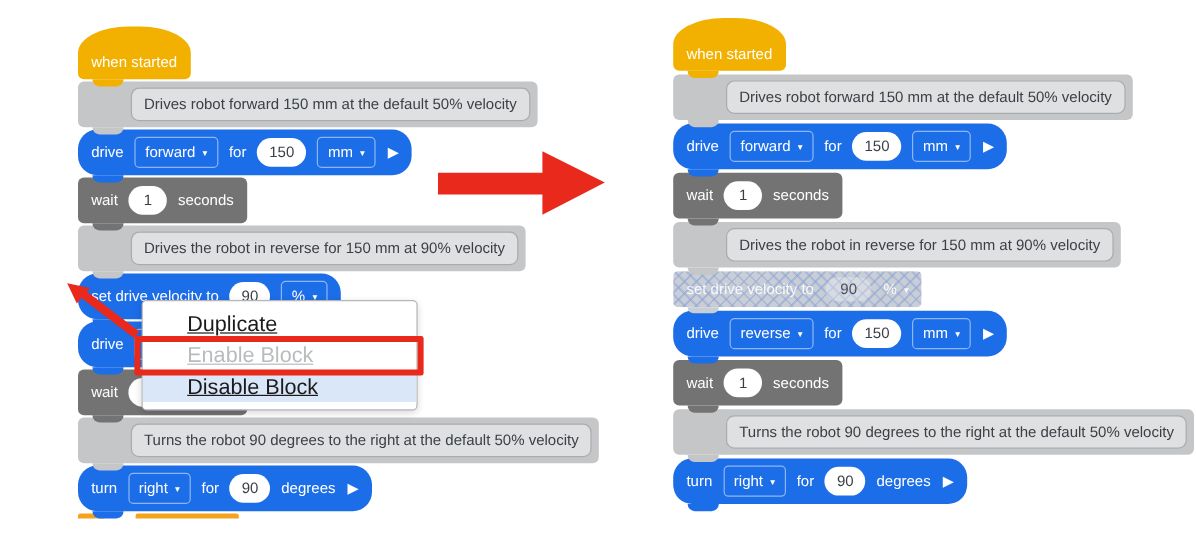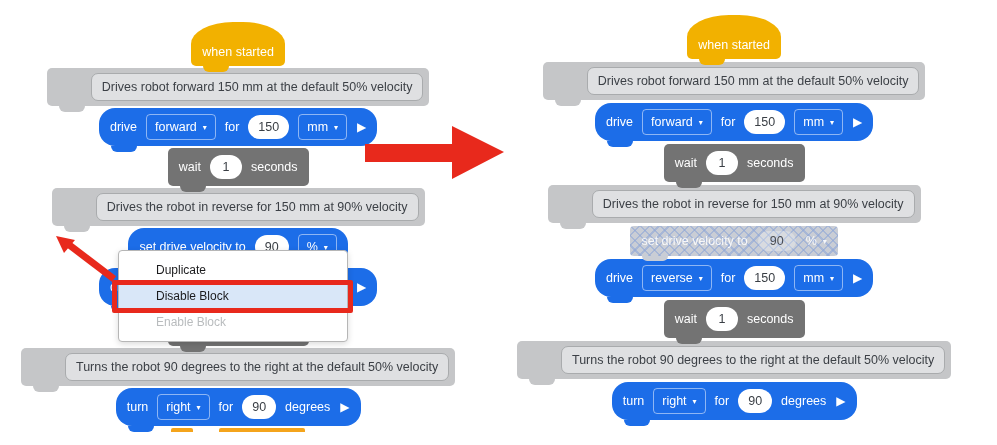--- a/index.html
+++ b/index.html
@@ -1,21 +1,21 @@
 <!DOCTYPE html>
 <html><head>
 <meta charset="utf-8">
 <style>
   html,body{margin:0;padding:0;}
   body{
     width:997px;height:445px;background:#ffffff;overflow:hidden;position:relative;
     font-family:"Liberation Sans", sans-serif;
     -webkit-font-smoothing:antialiased;
   }
-  .panel{position:absolute;display:flex;flex-direction:column;align-items:center;}
+  .panel{position:absolute;display:flex;flex-direction:column;align-items:flex-start;margin-left:44px;}
   .panel.left{left:21px;top:22px;gap:2px;}
   .panel.right{left:517px;top:15px;gap:3px;}
 
   
   .blk{
     position:relative;height:38px;border-radius:5px;
     display:flex;align-items:center;gap:9px;padding:0 11px;
     color:#fff;font-size:12.5px;white-space:nowrap;box-sizing:border-box;
   }
   .blue{background:#1c6de8;border-radius:16px;}
@@ -77,21 +77,21 @@
   .sliver .s2{width:86px;}
 
   
   .context-menu{
     position:absolute;left:118px;top:250px;width:230px;box-sizing:border-box;
     background:#ffffff;border:1px solid #b6b6b6;border-radius:4px;
     padding:6px 0;z-index:30;box-shadow:0 2px 6px rgba(0,0,0,.15);
   }
   .menu-item{
     height:26px;line-height:26px;padding-left:37px;
-    font-size:12px;color:#1b1b1d;white-space:nowrap;
+    font-size:18px;color:#1b1b1d;white-space:nowrap;text-decoration:underline;
   }
   .menu-item.sel{background:#d9e7f8;}
   .menu-item.dis{color:#b9bcbe;}
   .red-frame{
     position:absolute;left:-7px;width:calc(100% + 13px);top:29px;height:33px;
     border:5px solid #e8291c;border-radius:2px;box-sizing:border-box;z-index:3;
     pointer-events:none;
   }
 
   .annot{position:absolute;left:0;top:0;z-index:40;pointer-events:none;}
@@ -295,22 +295,22 @@
     <span>for</span>
     <span class="oval">90</span>
     <span>degrees</span>
     <span class="play">▶</span>
     <i class="tab"></i>
   </div>
 </div>
 
 <div class="context-menu">
   <div class="menu-item">Duplicate</div>
+  <div class="menu-item dis">Enable Block</div>
   <div class="menu-item sel">Disable Block</div>
-  <div class="menu-item dis">Enable Block</div>
   <div class="red-frame"></div>
 </div>
 
 <svg class="annot" width="997" height="445" viewBox="0 0 997 445">
   <polygon points="365,144 452,144 452,126 504,152 452,179 452,162 365,162" fill="#e8291c"></polygon>
   <g>
     <line x1="114" y1="279" x2="68" y2="244" stroke="#e8291c" stroke-width="7"></line>
     <polygon points="56,236 75,240 64,253" fill="#e8291c"></polygon>
   </g>
 </svg>

